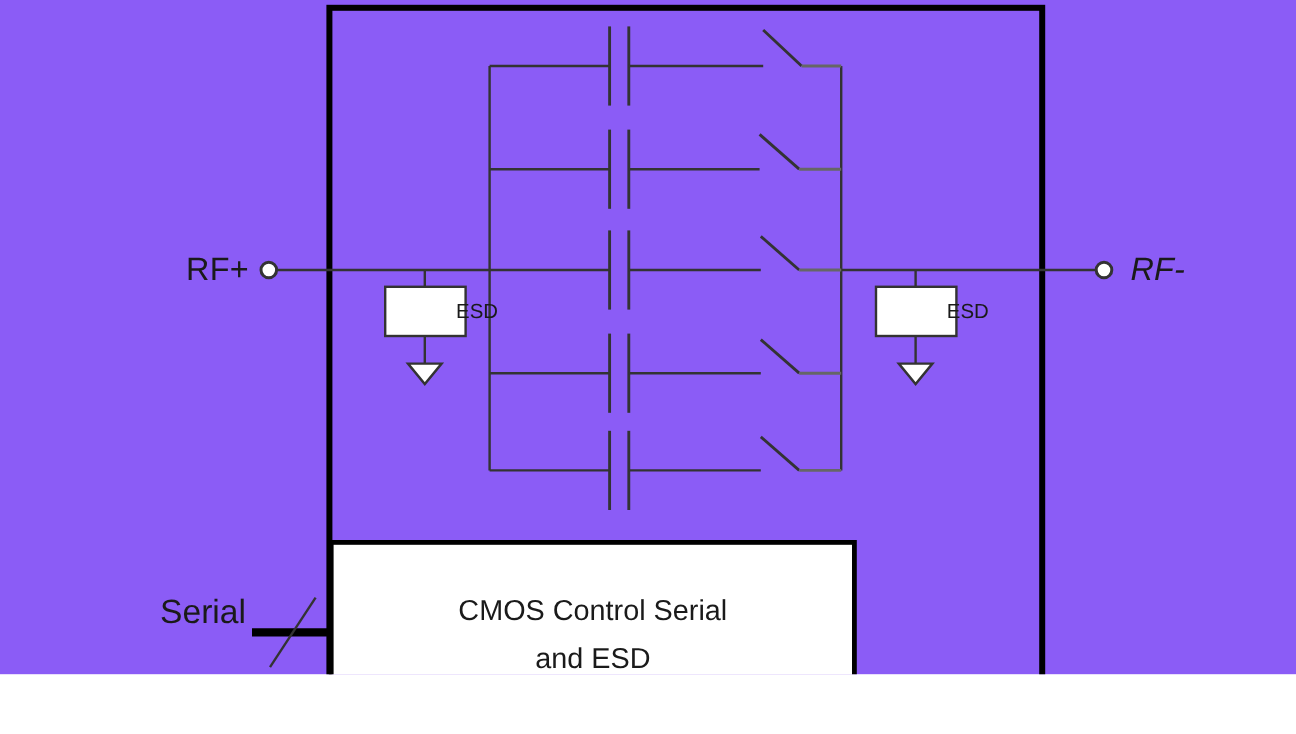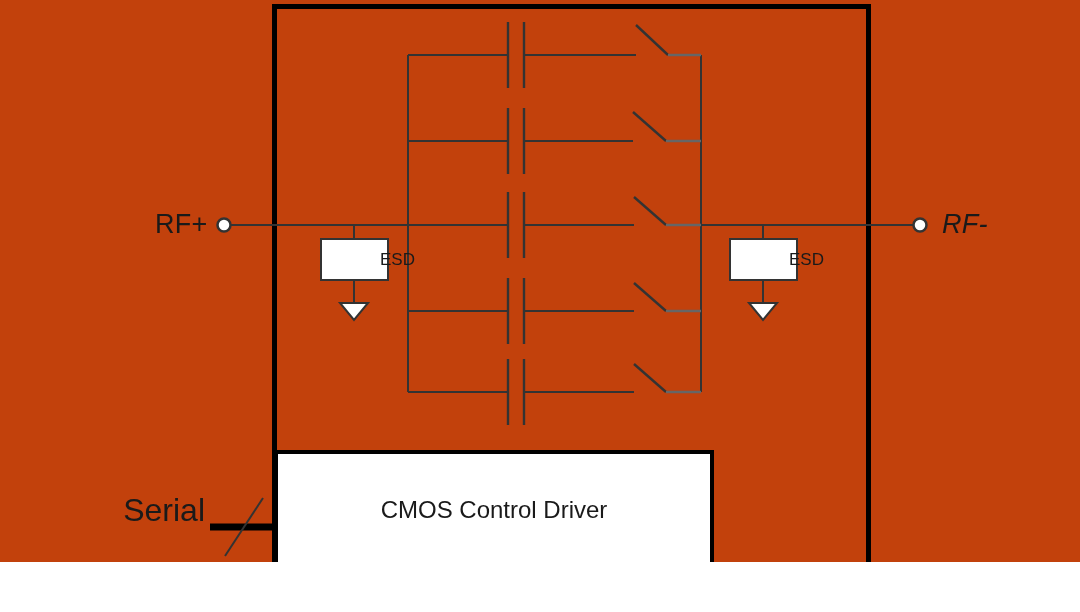--- a/index.html
+++ b/index.html
@@ -1,23 +1,23 @@
 <!DOCTYPE html>
 <html><head>
 <meta charset="utf-8">
 <style>
   html,body{margin:0;padding:0;background:#ffffff;}
   body{font-family:"Liberation Sans",sans-serif;}
-  #stage{position:relative;width:1080px;height:562px;background:#c2410c;overflow:hidden;}
+  #stage{position:relative;width:1080px;height:562px;background:#8b5cf6;overflow:hidden;}
   #stage svg{position:absolute;left:0;top:0;}
   .lbl{position:absolute;color:#1a1a1a;font-family:"Liberation Sans",sans-serif;white-space:pre;}
   .port-label{font-size:27px;letter-spacing:0.2px;}
   .esd-label{font-size:17px;margin-left:43px;}
   .driver-label{font-size:24px;text-align:center;line-height:40px;}
-  .serial-label{font-size:32px;text-align:right;line-height:42px;}
+  .serial-label{font-size:28px;text-align:right;line-height:42px;}
 </style>
 </head>
 <body>
 
 <div id="stage">
 
   <svg width="1080" height="612" viewBox="0 0 1080 612">
 
     <rect x="274.5" y="6.5" width="594" height="597" fill="none" stroke="#000000" stroke-width="5"></rect>
 
@@ -120,17 +120,18 @@
   </svg>
 
   <div class="lbl port-label" style="left:155px;top:209px;">RF+</div>
 
   <div class="lbl port-label" style="left:942px;top:209px;font-style:italic;">RF-</div>
 
   <div class="lbl esd-label" style="left:321px;top:250px;width:67px;text-align:center;">ESD</div>
 
   <div class="lbl esd-label" style="left:730px;top:250px;width:67px;text-align:center;">ESD</div>
 
-  <div class="lbl driver-label" style="left:276px;top:490px;width:436px;">CMOS Control Driver</div>
+  <div class="lbl driver-label" style="left:276px;top:490px;width:436px;">CMOS Control Serial</div>
+  <div class="lbl driver-label" style="left:276px;top:530px;width:436px;">and ESD</div>
 
   <div class="lbl serial-label" style="left:20px;top:489px;width:185px;">Serial</div>
 
 </div>
 
 </body></html>

